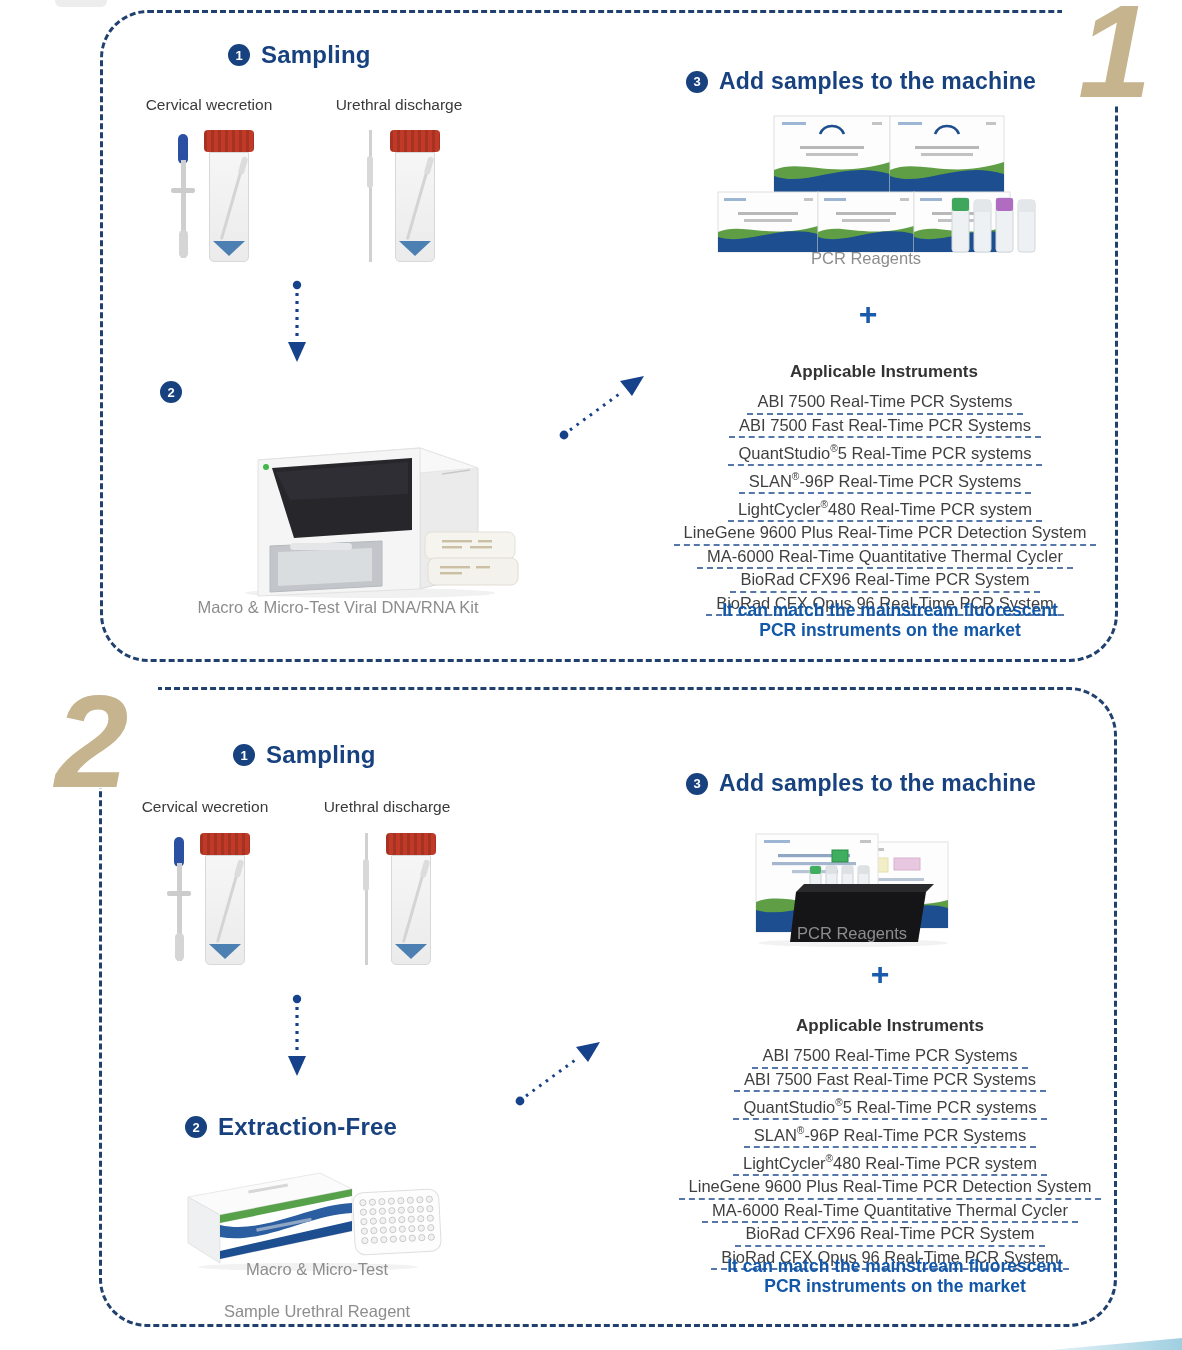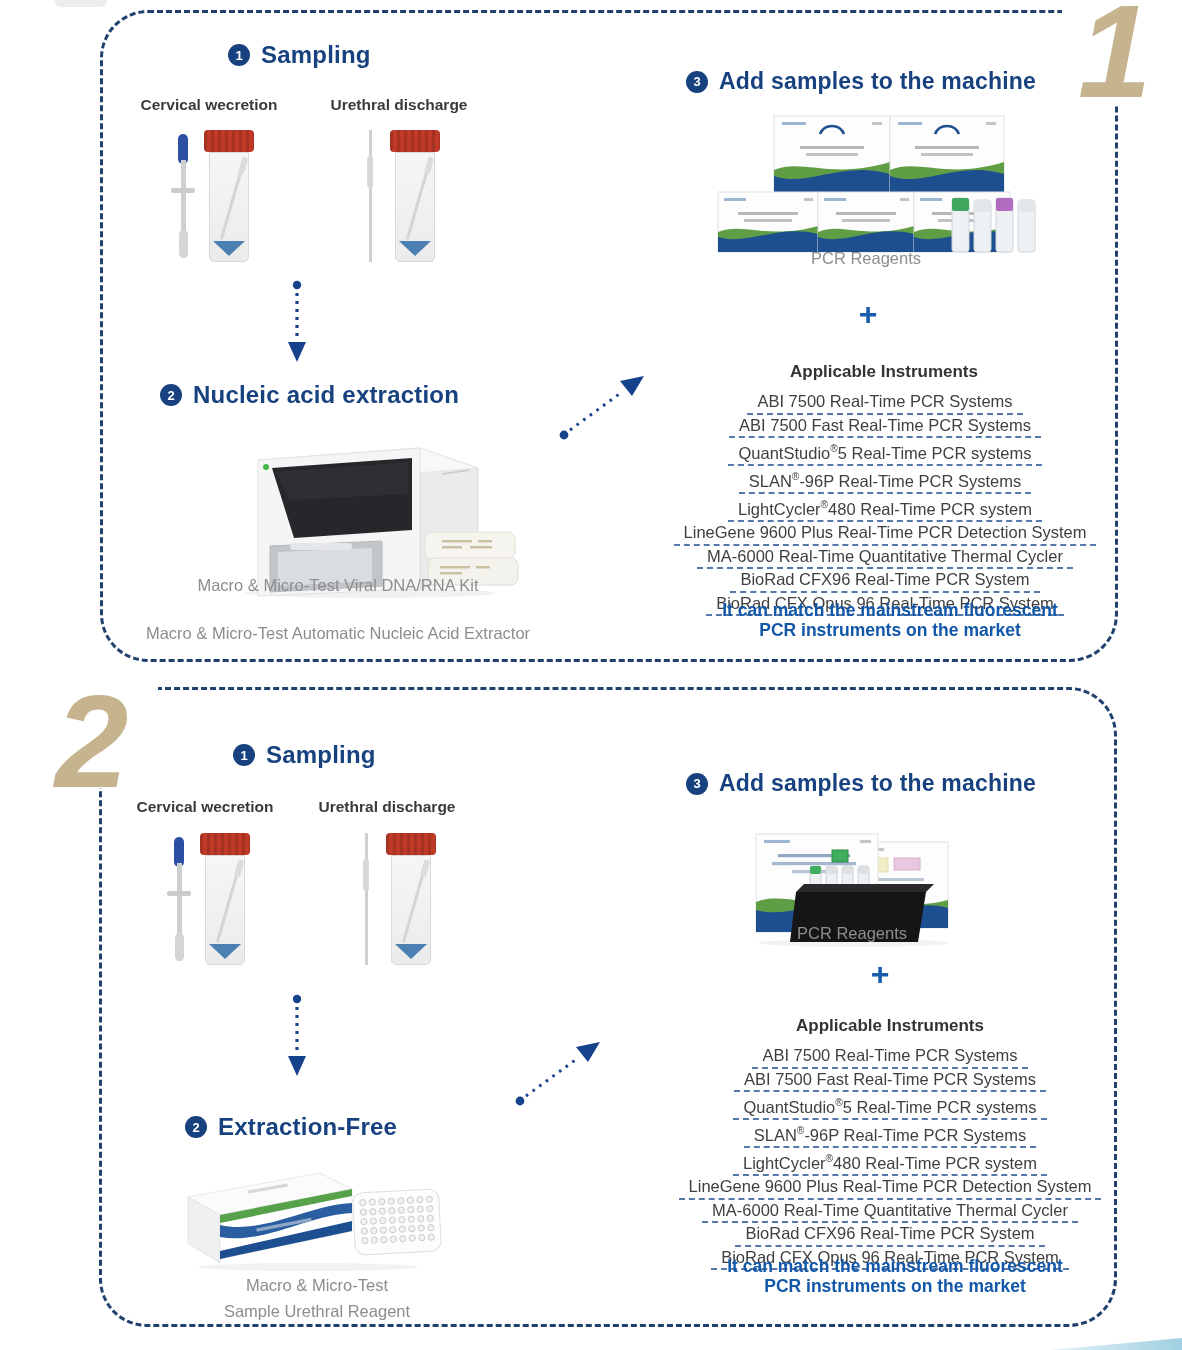--- a/index.html
+++ b/index.html
@@ -14,21 +14,21 @@
     position:absolute;font-size:132px;line-height:100px;font-weight:700;font-style:italic;
     color:#c6b48f;letter-spacing:-4px;
   }
   .step-heading{position:absolute;display:flex;align-items:center;gap:11px;}
   .badge{
     width:22px;height:22px;border-radius:50%;background:#17427f;color:#ffffff;
     font-size:13px;font-weight:700;display:flex;align-items:center;justify-content:center;flex:0 0 auto;
   }
   .step-title{color:#17427f;font-weight:700;font-size:24px;letter-spacing:.2px;}
   .step-title.small{font-size:23px;}
-  .sample-label{position:absolute;transform:translateX(-50%);font-size:15.5px;color:#3a3a3a;font-weight:700;white-space:nowrap;}
+  .sample-label{position:absolute;transform:translateX(-50%);font-size:15.5px;color:#3a3a3a;font-weight:400;white-space:nowrap;}
   .caption{position:absolute;transform:translateX(-50%);font-size:16.5px;color:#8d8d8d;white-space:nowrap;}
   .plus{position:absolute;transform:translateX(-50%);font-size:32px;font-weight:700;color:#1a5cab;}
   .instr-title{position:absolute;transform:translateX(-50%);font-size:17px;color:#333333;font-weight:700;white-space:nowrap;}
   .instr-list{position:absolute;width:490px;}
   .instr-item{
     width:fit-content;margin:0 auto;padding:0 10px 1px 10px;
     font-size:16.5px;line-height:19.5px;color:#3f3f3f;white-space:nowrap;
     border-bottom:2px dashed #5577aa;margin-bottom:1px;text-align:center;
   }
   .instr-item sup{font-size:62%;}
@@ -107,21 +107,20 @@
   </div>
 
   <svg class="illus" style="left:288px;top:280px;" width="18" height="84" viewBox="0 0 18 84">
     <circle cx="9" cy="5" r="4.2" fill="#16428c"></circle>
     <line x1="9" y1="13" x2="9" y2="60" stroke="#16428c" stroke-width="3.2" stroke-dasharray="3 5"></line>
     <polygon points="0,62 18,62 9,82" fill="#16428c"></polygon>
   </svg>
 
   <div class="step-heading" style="left:160px;top:381px;">
     <span class="badge">2</span>
-    <span class="step-title">Nucleic acid extraction</span>
   </div>
 
   <svg class="illus" style="left:220px;top:434px;" width="300" height="165" viewBox="0 0 300 165">
     <ellipse cx="150" cy="159" rx="125" ry="5" fill="#f1f1f1"></ellipse>
     <polygon points="200,14 258,34 258,140 200,155" fill="#ebebeb" stroke="#dcdcdc" stroke-width="1"></polygon>
     <polygon points="38,26 200,14 258,34 92,48" fill="#f8f8f8" stroke="#e6e6e6" stroke-width="1"></polygon>
     <polygon points="38,26 200,14 200,155 38,162" fill="#f5f5f5" stroke="#e2e2e2" stroke-width="1"></polygon>
     <polygon points="52,34 192,24 192,96 74,104" fill="#26262b"></polygon>
     <polygon points="56,38 188,28 188,60 70,66" fill="#34343b" opacity="0.6"></polygon>
     <circle cx="46" cy="33" r="3" fill="#43b649"></circle>
@@ -146,22 +145,21 @@
       <rect x="222" y="106" width="30" height="2.4"></rect>
         <rect x="258" y="106" width="14" height="2.4"></rect>
       <rect x="222" y="112" width="20" height="2.4"></rect>
         <rect x="250" y="112" width="22" height="2.4"></rect>
       <rect x="220" y="132" width="30" height="2.4"></rect>
         <rect x="256" y="132" width="14" height="2.4"></rect>
       <rect x="220" y="138" width="22" height="2.4"></rect>
     </g>
   </svg>
 
-  <div class="caption" style="left:338px;top:576px;">Macro &amp; Micro-Test Viral DNA/RNA Kit</div>
-  <div class="caption" style="left:338px;top:624px;">Macro &amp; Micro-Test Automatic Nucleic Acid Extractor</div>
+  <div class="caption" style="left:338px;top:598px;">Macro &amp; Micro-Test Viral DNA/RNA Kit</div>
 
   <svg class="illus" style="left:556px;top:372px;" width="95" height="72" viewBox="0 0 95 72">
     <circle cx="8" cy="63" r="4.4" fill="#16428c"></circle>
     <line x1="14" y1="58" x2="66" y2="20" stroke="#16428c" stroke-width="3" stroke-dasharray="2.6 5.6"></line>
     <polygon points="88,4 76,24 64,9" fill="#16428c"></polygon>
   </svg>
 
   <div class="step-heading" style="left:686px;top:68px;">
     <span class="badge">3</span>
     <span class="step-title small">Add samples to the machine</span>
@@ -346,21 +344,21 @@
     <polygon points="10,34 142,10 174,26 42,52" fill="#fbfbfb" stroke="#e8e8e8"></polygon>
     <rect x="70" y="24" width="40" height="3" fill="#d7d7d7" transform="rotate(-10 90 25)"></rect>
     <polygon points="10,34 42,52 42,100 10,80" fill="#eef0f2" stroke="#e3e3e3"></polygon>
     <polygon points="42,52 174,26 174,68 42,96" fill="#ffffff" stroke="#e8e8e8"></polygon>
     <polygon points="42,52 174,26 174,33 42,60" fill="#58a14b"></polygon>
     <path d="M42,62 C85,72 130,42 174,40 L174,50 C130,52 85,82 42,74 Z" fill="#2a5ea0"></path>
     <polygon points="42,88 174,58 174,68 42,96" fill="#1d4e8f"></polygon>
     <rect x="78" y="60" width="56" height="3.4" fill="#8fa7c4" transform="rotate(-11 106 62)"></rect>
   </svg>
 
-  <div class="caption" style="left:317px;top:600px;text-align:right;">Macro &amp; Micro-Test</div>
+  <div class="caption" style="left:317px;top:584px;text-align:right;">Macro &amp; Micro-Test</div>
   <div class="caption" style="left:317px;top:626px;">Sample Urethral Reagent</div>
 
   <svg class="illus" style="left:512px;top:362px;" width="95" height="72" viewBox="0 0 95 72">
     <circle cx="8" cy="63" r="4.4" fill="#16428c"></circle>
     <line x1="14" y1="58" x2="66" y2="20" stroke="#16428c" stroke-width="3" stroke-dasharray="2.6 5.6"></line>
     <polygon points="88,4 76,24 64,9" fill="#16428c"></polygon>
   </svg>
 
   <div class="step-heading" style="left:686px;top:94px;">
     <span class="badge">3</span>

